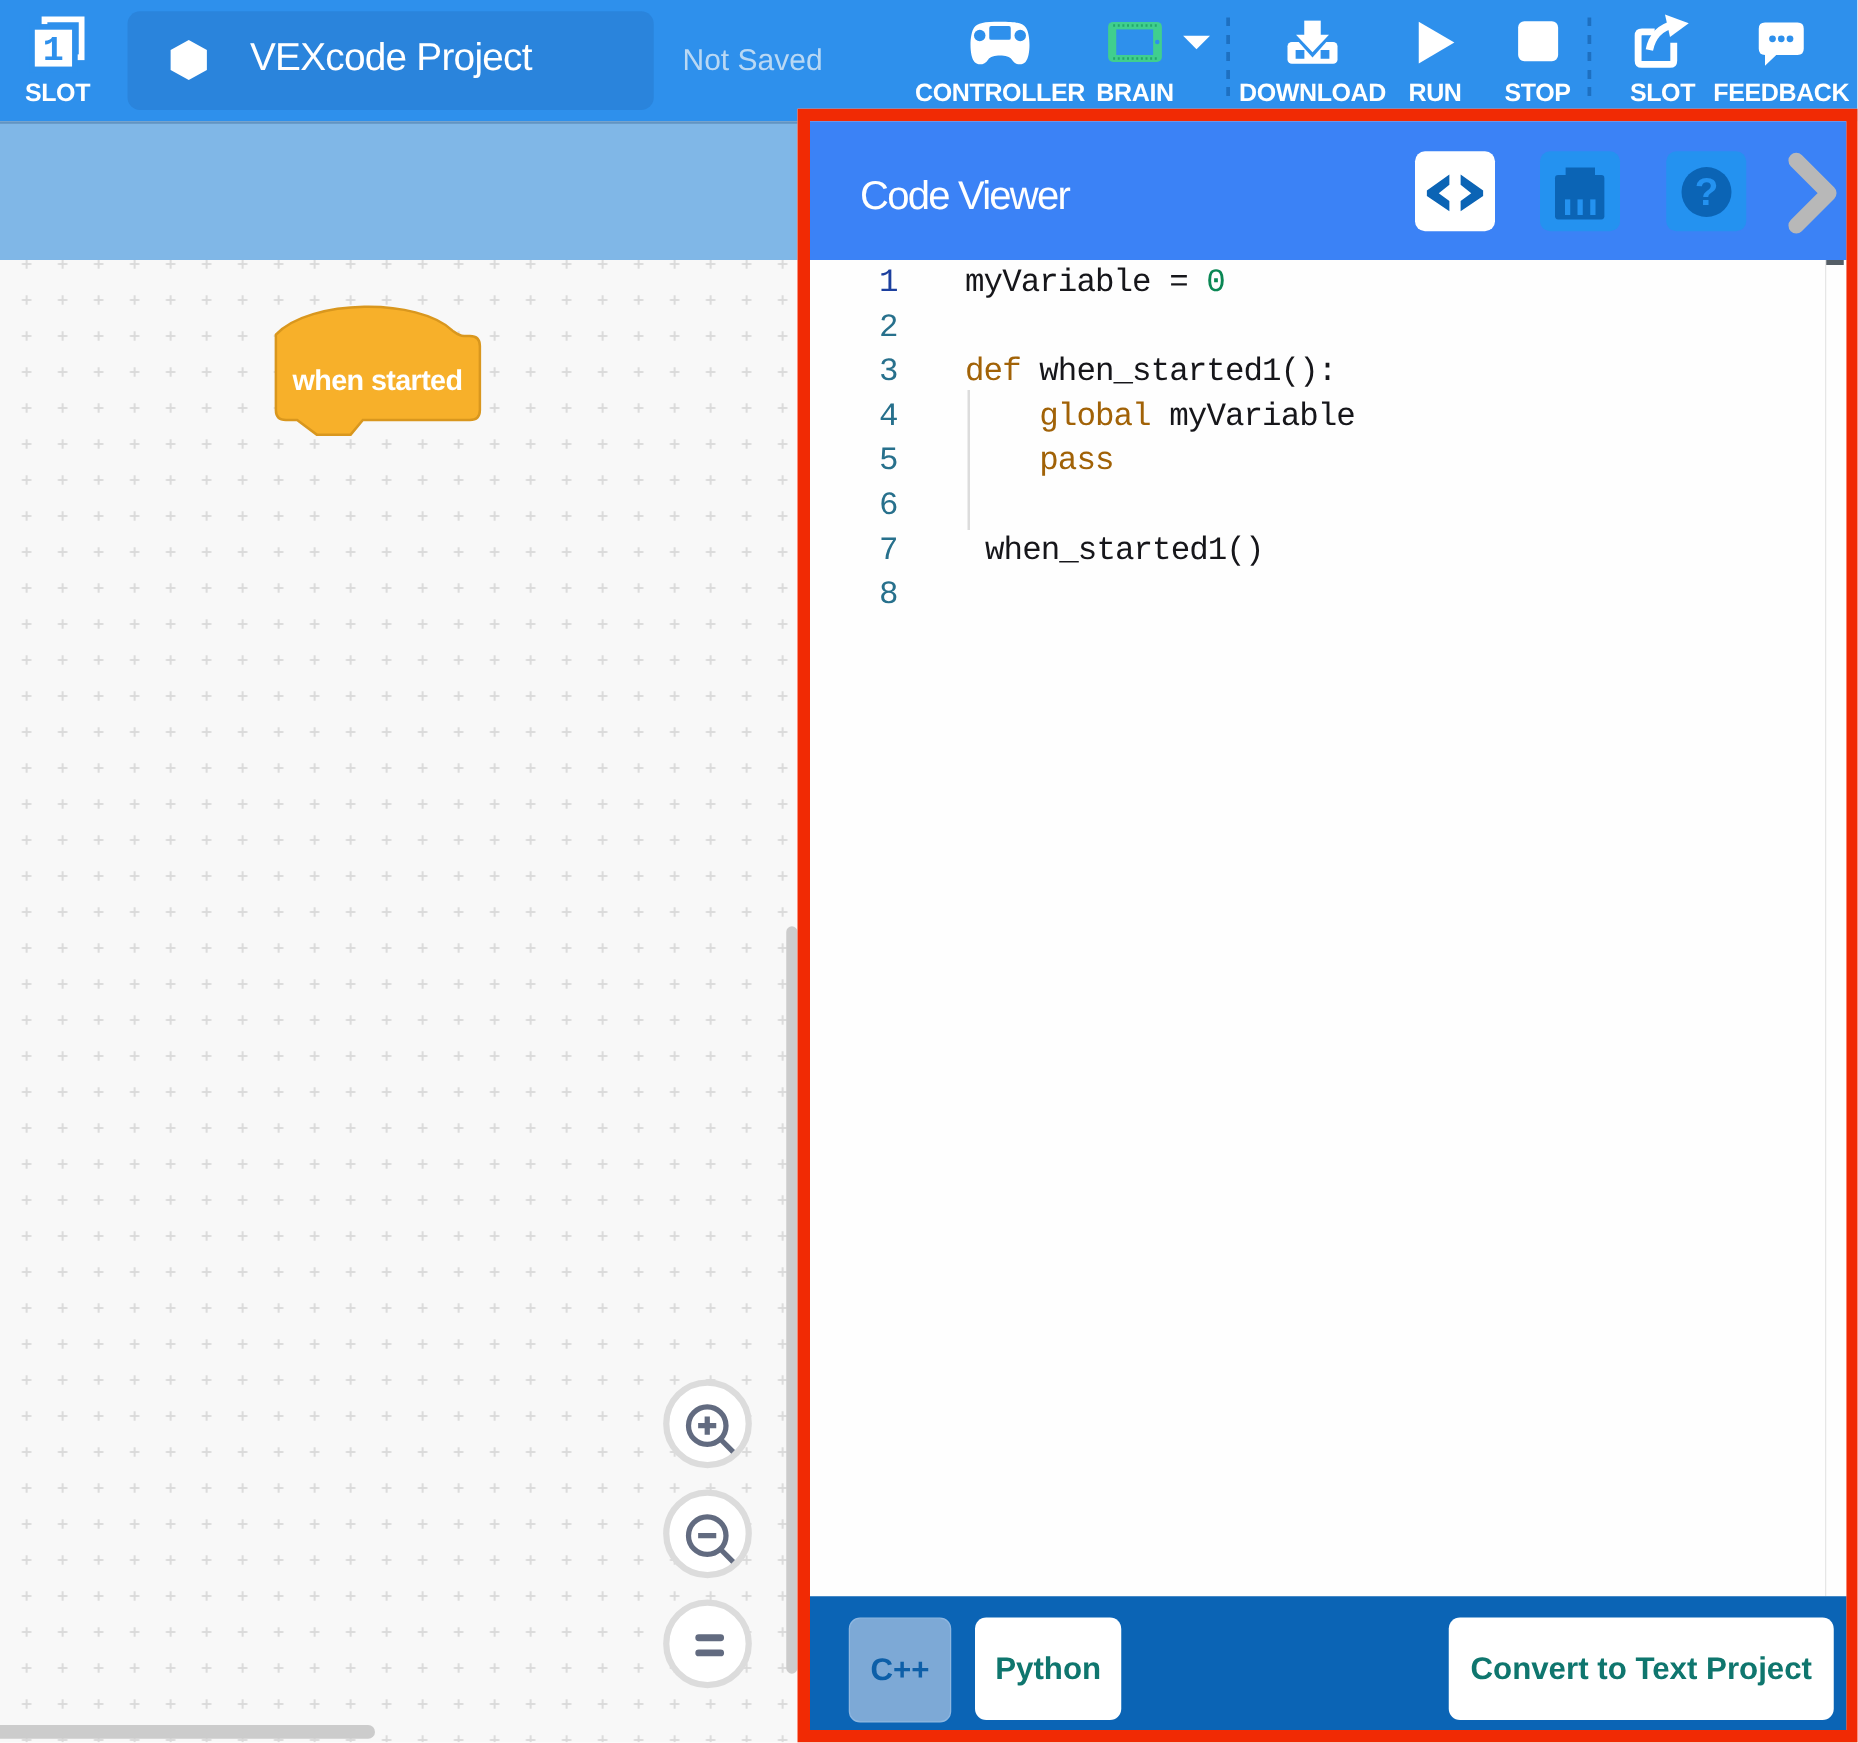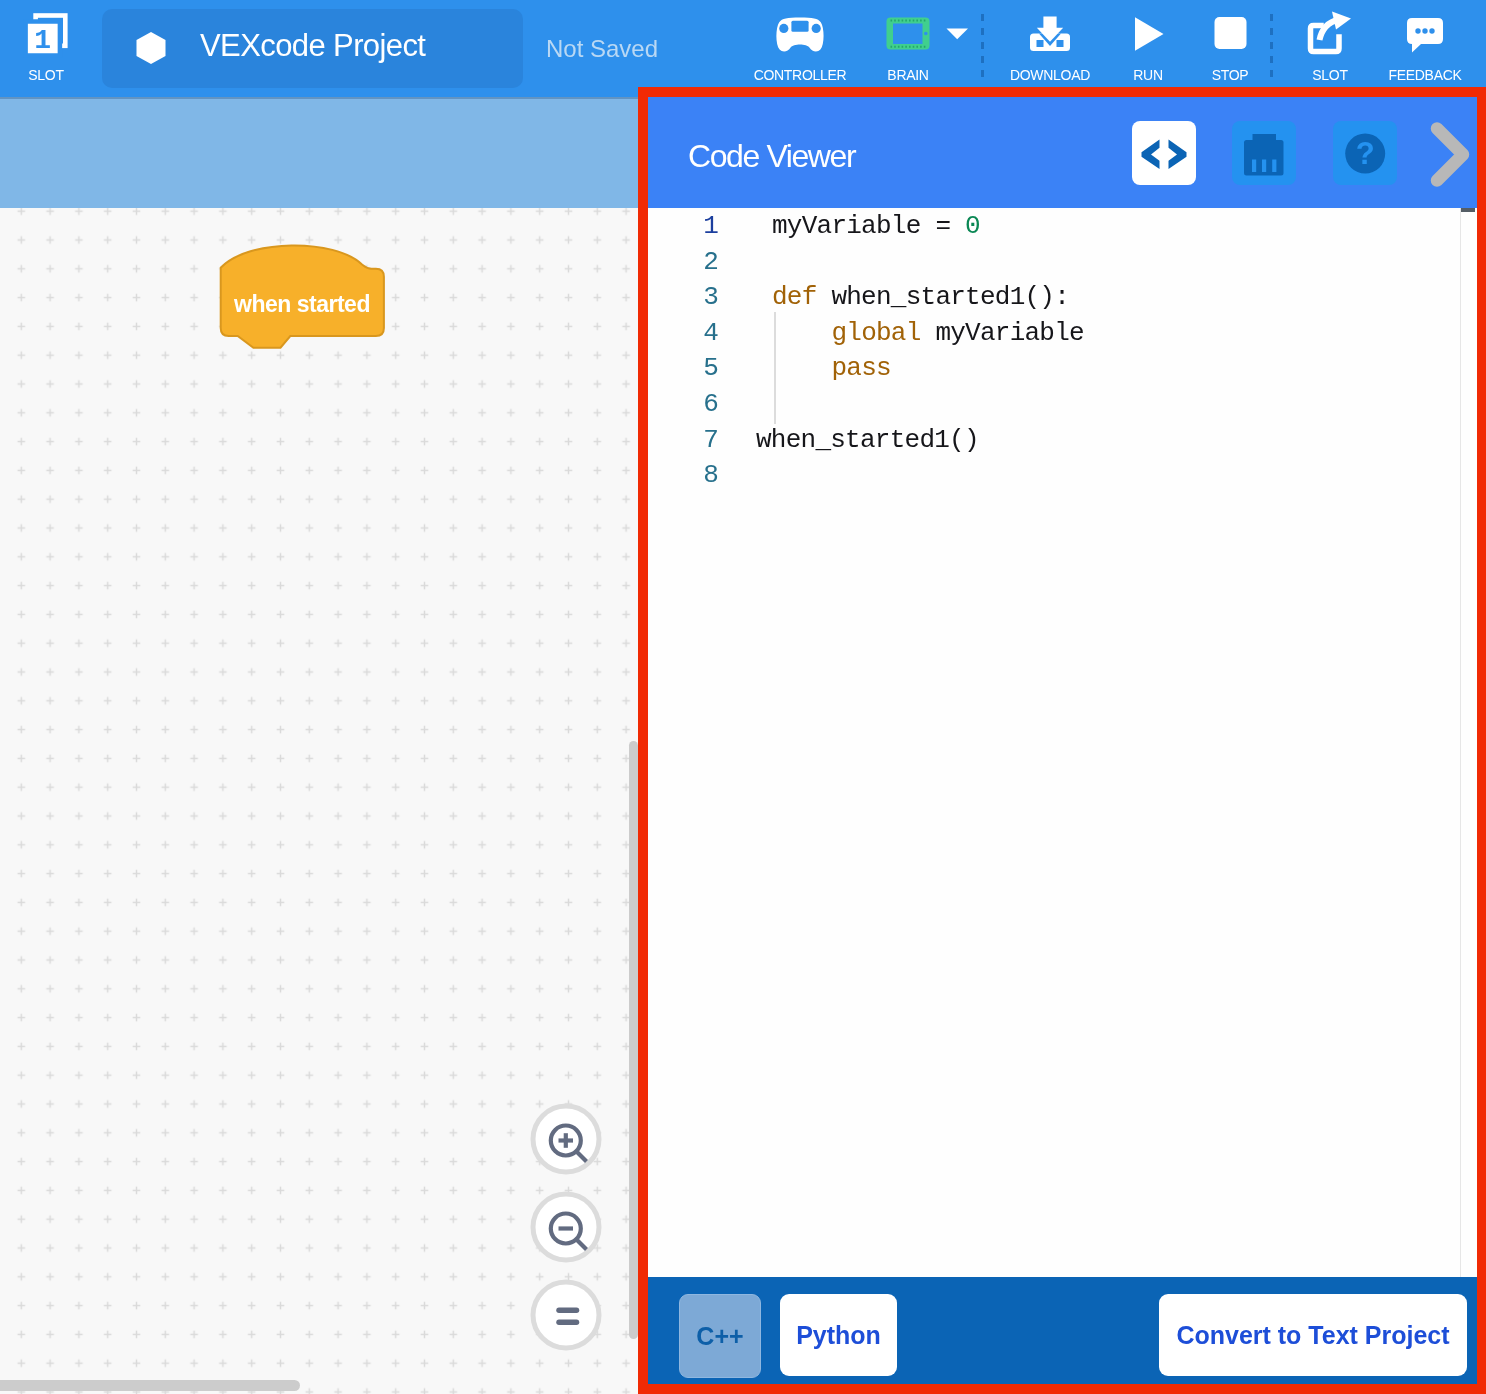--- a/index.html
+++ b/index.html
@@ -2,21 +2,21 @@
 <html><head>
 <meta charset="utf-8">
 <style>
   html,body{margin:0;padding:0;}
   body{width:1486px;height:1394px;overflow:hidden;position:relative;
        font-family:"Liberation Sans", sans-serif;background:#f8f8f8;}
   .abs{position:absolute;}
   
   #toolbar{left:0;top:0;width:1486px;height:97px;background:#2e90ec;}
   .tblabel{position:absolute;top:66px;height:18px;line-height:18px;
-           font-size:14px;font-weight:normal;color:#fff;text-align:center;
+           font-size:20px;font-weight:bold;color:#fff;text-align:center;
            letter-spacing:-0.3px;white-space:nowrap;}
   #projbtn{left:102px;top:9px;width:421px;height:79px;background:#2a84dc;border-radius:10px;}
   #projtxt{left:98px;top:0px;width:400px;height:79px;line-height:74px;color:#fff;font-size:31px;letter-spacing:-0.6px;}
   #notsaved{left:546px;top:0px;width:200px;height:97px;line-height:97px;color:#b9d8f4;font-size:24px;}
   .vsep{position:absolute;top:14px;height:68px;width:3px;
         background:repeating-linear-gradient(to bottom, rgba(13,80,150,0.50) 0 7px, rgba(0,0,0,0) 7px 14px);}
   
   #strip{left:0;top:97px;width:648px;height:111px;background:#80b7e7;}
   #vscroll{left:629px;top:741px;width:9px;height:598px;background:#cccccc;border-radius:5px;}
   #hscroll{left:-10px;top:1380px;width:310px;height:11px;background:#cccccc;border-radius:6px;}
@@ -33,21 +33,21 @@
          font-family:"Liberation Mono", monospace;font-size:26px;letter-spacing:-0.75px;}
   .cline{position:absolute;height:36px;line-height:36px;white-space:pre;color:#16161a;}
   .lnum{position:absolute;width:70px;height:36px;line-height:36px;text-align:right;color:#27708c;}
   .kw{color:#a16207;} .num{color:#0a8754;}
   #indentguide{left:126px;top:104px;width:2px;height:112px;background:#dcdcdc;}
   #sbline{left:812px;top:0px;width:1px;height:1069px;background:#e6e6e6;}
   #sbthumb{left:813px;top:0px;width:14px;height:4px;background:#555e66;}
   
   #pfoot{left:0px;top:1180px;width:829px;height:107px;background:#0b64b5;}
   .fbtn{position:absolute;top:17px;height:82px;border-radius:9px;background:#fff;
-        color:#1d4ed8;font-weight:bold;text-align:center;}
+        color:#0f766e;font-weight:bold;text-align:center;}
   #btncpp{left:31px;width:80px;background:#7da9d6;color:#0d5fa8;border:1px solid #8fb7e0;}
   #btnpy{left:132px;width:117px;}
   #btnconv{left:511px;width:308px;white-space:nowrap;}
 </style>
 </head>
 <body>
 <div class="abs" id="toolbar">
 
   <svg class="abs" style="left:22px;top:11px;" width="48" height="47" xmlns="http://www.w3.org/2000/svg">
     <rect x="13.6" y="4.5" width="29.7" height="30.3" fill="none" stroke="#ffffff" stroke-width="4.6"></rect>
@@ -202,21 +202,21 @@
     <div class="lnum" style="top:71px;">3</div>
     <div class="lnum" style="top:107px;">4</div>
     <div class="lnum" style="top:142px;">5</div>
     <div class="lnum" style="top:178px;">6</div>
     <div class="lnum" style="top:214px;">7</div>
     <div class="lnum" style="top:249px;">8</div>
     <div class="cline" style="left:124px;top:0px;">myVariable = <span class="num">0</span></div>
     <div class="cline" style="left:124px;top:71px;"><span class="kw">def</span> when_started1():</div>
     <div class="cline" style="left:124px;top:107px;">    <span class="kw">global</span> myVariable</div>
     <div class="cline" style="left:124px;top:142px;">    <span class="kw">pass</span></div>
-    <div class="cline" style="left:108px;top:214px;">when_started1()</div>
+    <div class="cline" style="left:140px;top:214px;">when_started1()</div>
     <div class="abs" id="indentguide"></div>
     <div class="abs" id="sbline"></div>
     <div class="abs" id="sbthumb"></div>
   </div>
   <div class="abs" id="pfoot">
     <div class="fbtn" id="btncpp" style="font-size:25px;line-height:82px;">C++</div>
     <div class="fbtn" id="btnpy" style="font-size:25px;line-height:82px;">Python</div>
     <div class="fbtn" id="btnconv" style="font-size:25px;line-height:82px;">Convert to Text Project</div>
   </div>
 </div>

